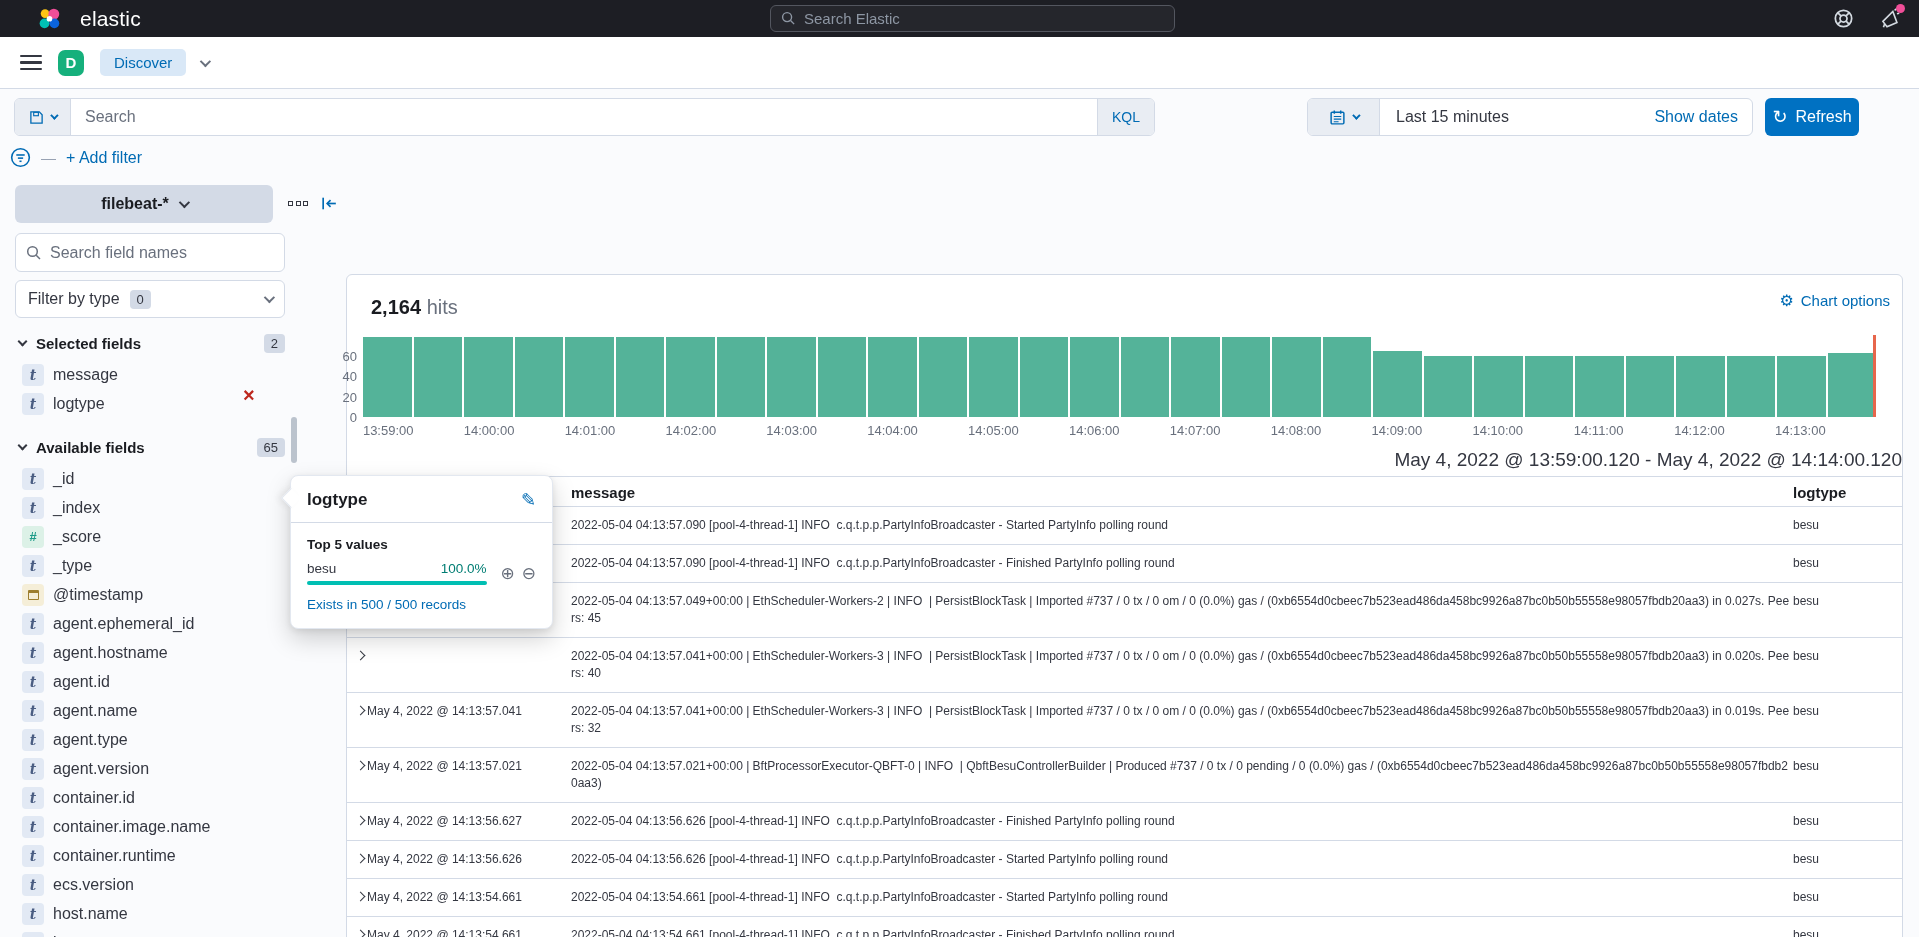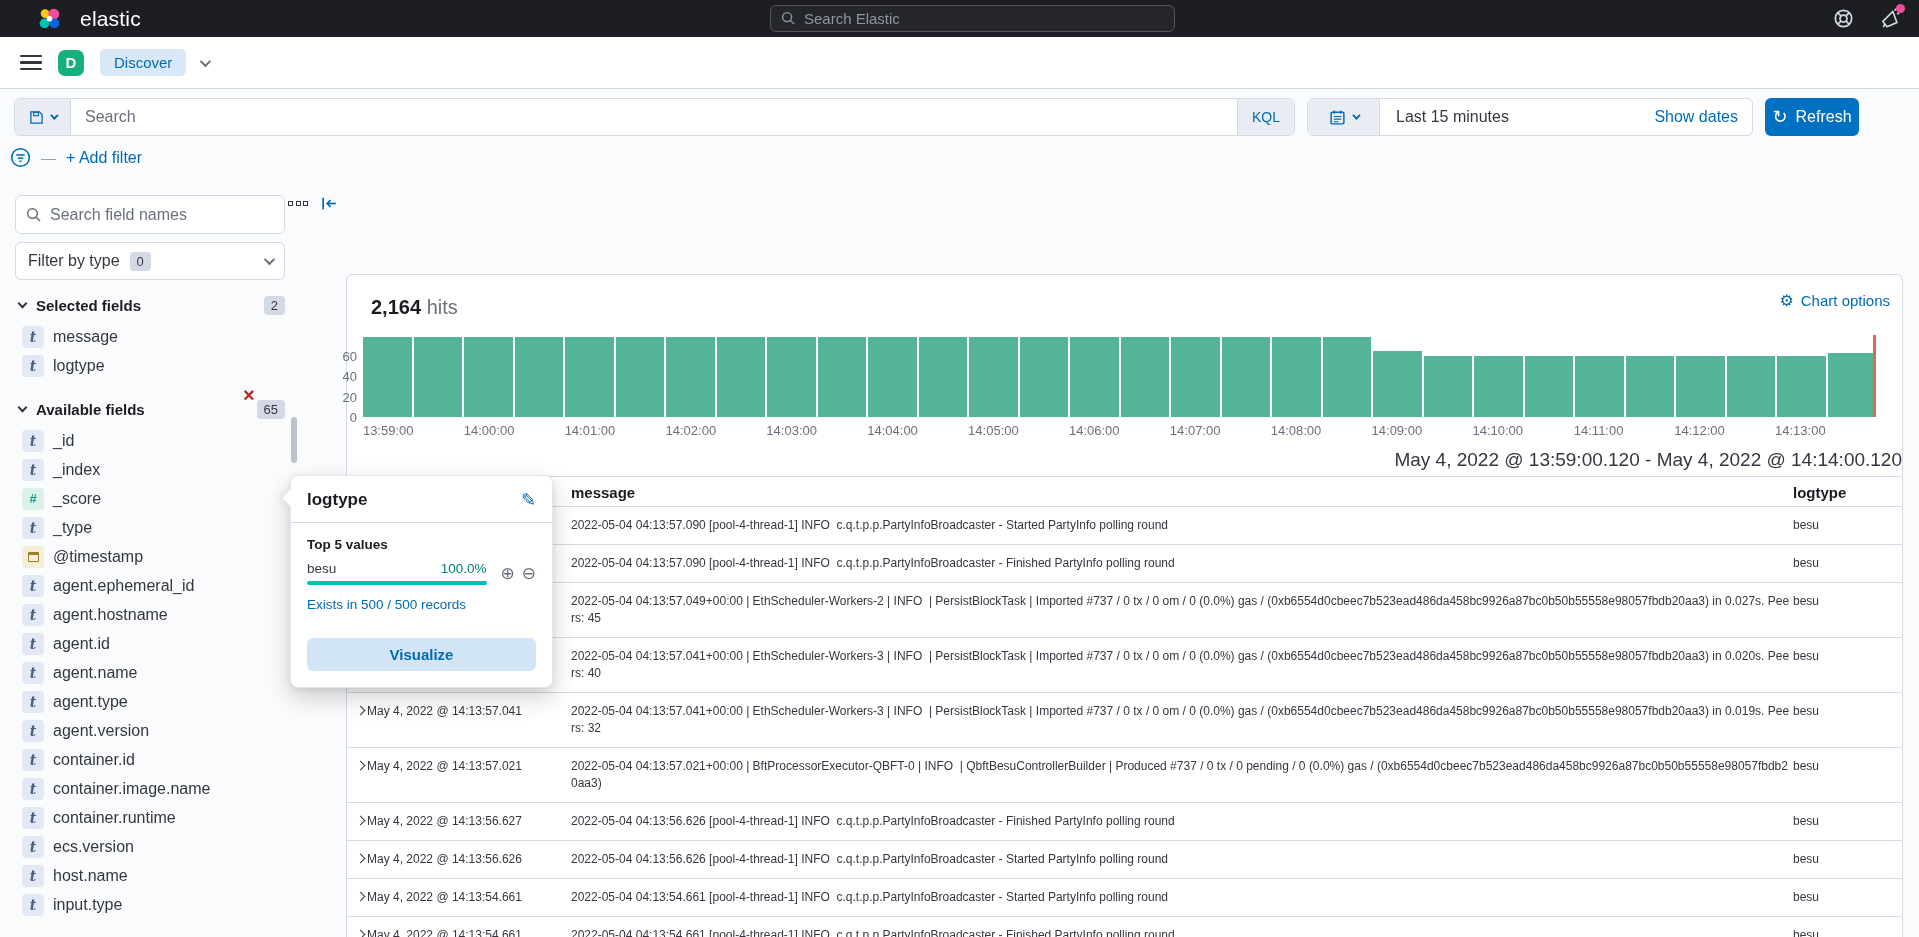--- a/index.html
+++ b/index.html
@@ -32,21 +32,21 @@
     padding:5px 14px; border-radius:5px; }
   .chev-down { display:inline-block; width:8px; height:8px; border-right:2px solid #69707d;
     border-bottom:2px solid #69707d; transform:rotate(45deg) translateY(-2px); }
   .nav-right { margin-left:auto; display:flex; align-items:center; gap:32px; margin-right:30px; }
   .nav-link { color:#006bb4; font-size:16px; cursor:pointer; }
   .save-btn { background:#d2e5f6; color:#006bb4; font-size:16px; font-weight:500;
     padding:7px 16px; border-radius:6px; display:flex; align-items:center; gap:8px; cursor:pointer; }
 
   
   .workarea { position:absolute; left:0; top:89px; width:1919px; height:848px; background:#fafbfd; }
-  .searchbar { position:absolute; left:14px; top:9px; width:1281px; height:38px; background:#fff;
+  .searchbar { position:absolute; left:14px; top:9px; width:1141px; height:38px; background:#fff;
     border:1px solid #d3dae6; border-radius:6px; display:flex; align-items:stretch; overflow:hidden; }
   .seg { background:#e9edf3; display:flex; align-items:center; justify-content:center; gap:6px; }
   .seg-left { width:56px; border-right:1px solid #d3dae6; }
   .searchbar input { flex:1; border:none; outline:none; font-size:16px; padding:0 14px;
     color:#343741; font-family:"Liberation Sans",sans-serif; }
   .searchbar input::placeholder { color:#69707d; }
   .kql-seg { padding:12px 14px; border-left:1px solid #d3dae6; color:#006bb4; font-size:14px; font-weight:500; }
   .datebar { position:absolute; left:1307px; top:9px; width:446px; height:38px; background:#fff;
     border:1px solid #d3dae6; border-radius:6px; display:flex; align-items:stretch; overflow:hidden; }
   .cal-seg { width:72px; border-right:1px solid #d3dae6; }
@@ -243,20 +243,24 @@
       <circle cx="10" cy="10" r="8.4" fill="none" stroke="#006bb4" stroke-width="1.5"></circle>
       <line x1="6" y1="7.6" x2="14" y2="7.6" stroke="#006bb4" stroke-width="1.5"></line>
       <line x1="7.5" y1="10.6" x2="12.5" y2="10.6" stroke="#006bb4" stroke-width="1.5"></line>
       <line x1="9" y1="13.6" x2="11" y2="13.6" stroke="#006bb4" stroke-width="1.5"></line>
     </svg>
     <span class="filter-dash">—</span>
     <span class="add-filter">+ Add filter</span>
   </div>
 
   <div class="sidebar">
+    <div class="index-btn">
+      <span>filebeat-*</span>
+      <span class="chev-down" style="border-color:#343741;"></span>
+    </div>
     <div class="side-input">
       <svg width="16" height="16" viewBox="0 0 16 16">
         <circle cx="6.5" cy="6.5" r="4.8" fill="none" stroke="#69707d" stroke-width="1.5"></circle>
         <line x1="10.2" y1="10.2" x2="14" y2="14" stroke="#69707d" stroke-width="1.5"></line>
       </svg>
       <input placeholder="Search field names" style="">
     </div>
     <div class="filter-type">
       <span>Filter by type</span>
       <span class="count-badge">0</span>
@@ -524,18 +528,17 @@
             <span class="val-pct">100.0%</span>
           </div>
           <div class="val-bar" id="val-bar" style="width: 100%;"></div>
         </div>
         <div class="val-icons">
           <span>⊕</span>
           <span>⊖</span>
         </div>
       </div>
       <div class="exists-link">Exists in 500 / 500 records</div>
-      <button class="visualize-btn">Visualize</button>
     </div>
   </div>
 
   <div class="remove-x" style="position:absolute; left:243px; top:293px; z-index:5;">×</div>
 </div>
 
 </body></html>

